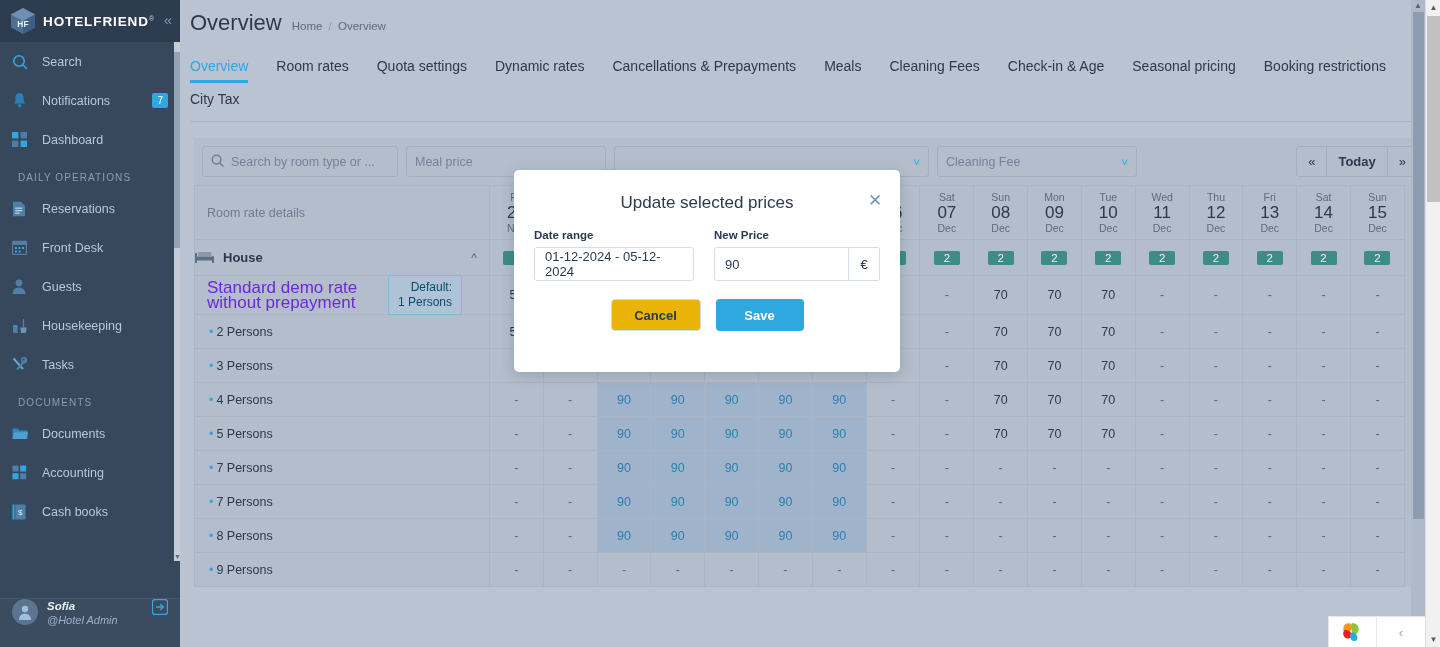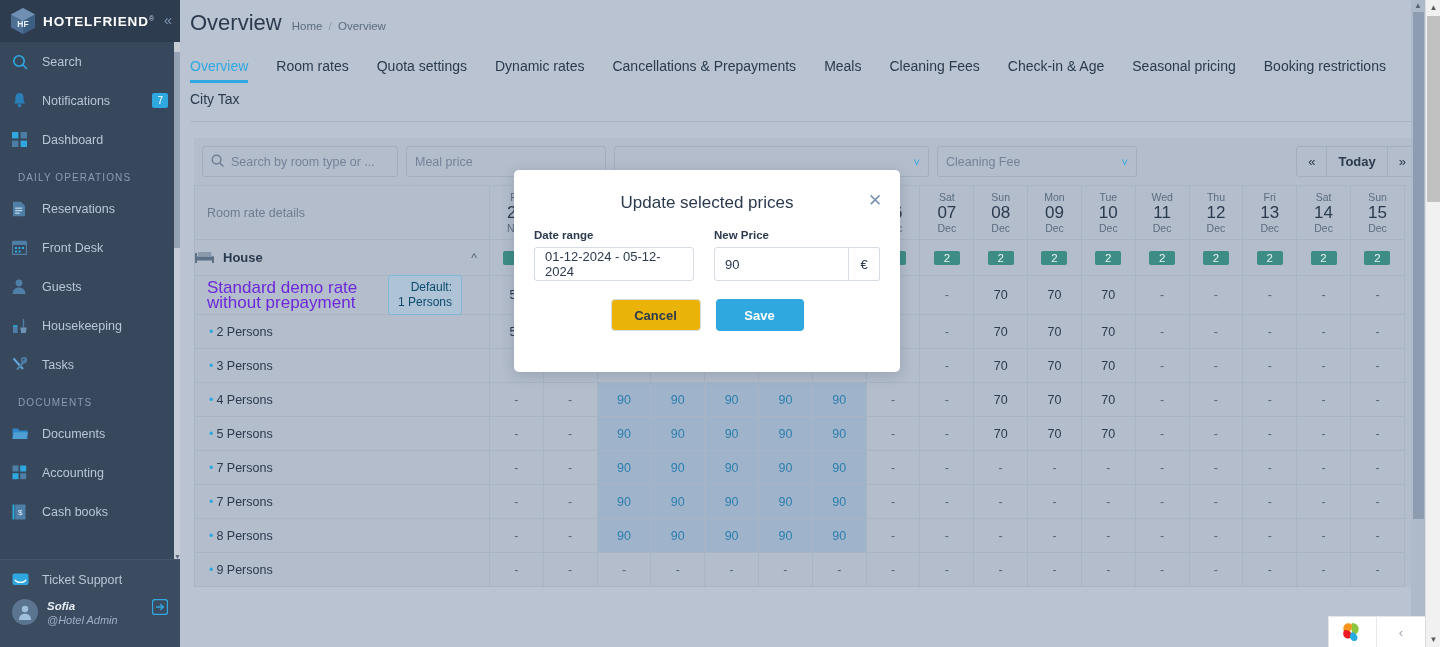--- a/index.html
+++ b/index.html
@@ -443,29 +443,20 @@
       </span>
       <span class="nav-label">Cash books</span>
     </div>
 
     <div class="sb-arrow-up">▲</div>
     <div class="sb-scroll-track"></div>
     <div class="sb-scroll-thumb"></div>
     <div class="sb-arrow-dn">▼</div>
 
     <div class="sidebar-bottom">
-      <div class="nav-item">
-        <span class="nav-ico">
-          <svg width="17" height="14" viewBox="0 0 17 14">
-              <rect x="0.5" y="0.5" width="16" height="11.5" rx="2" fill="#2fa8e0"></rect>
-              <path d="M3 7.2 C5 10.2 11.8 10.2 13.8 7.2" stroke="#ffffff" stroke-width="1.3" fill="none" stroke-linecap="round"></path>
-            </svg>
-        </span>
-        <span class="nav-label">Ticket Support</span>
-      </div>
       <div class="user-row">
         <div class="avatar">
           <svg width="14" height="15" viewBox="0 0 14 15">
               <circle cx="7" cy="4" r="3.2" fill="#9fc0dc"></circle>
               <path d="M1 15 C1 10.8 3.6 8.8 7 8.8 C10.4 8.8 13 10.8 13 15 Z" fill="#9fc0dc"></path>
             </svg>
         </div>
         <div class="user-meta">
           <div class="user-name">Sofia</div>
           <div class="user-role">@Hotel Admin</div>

